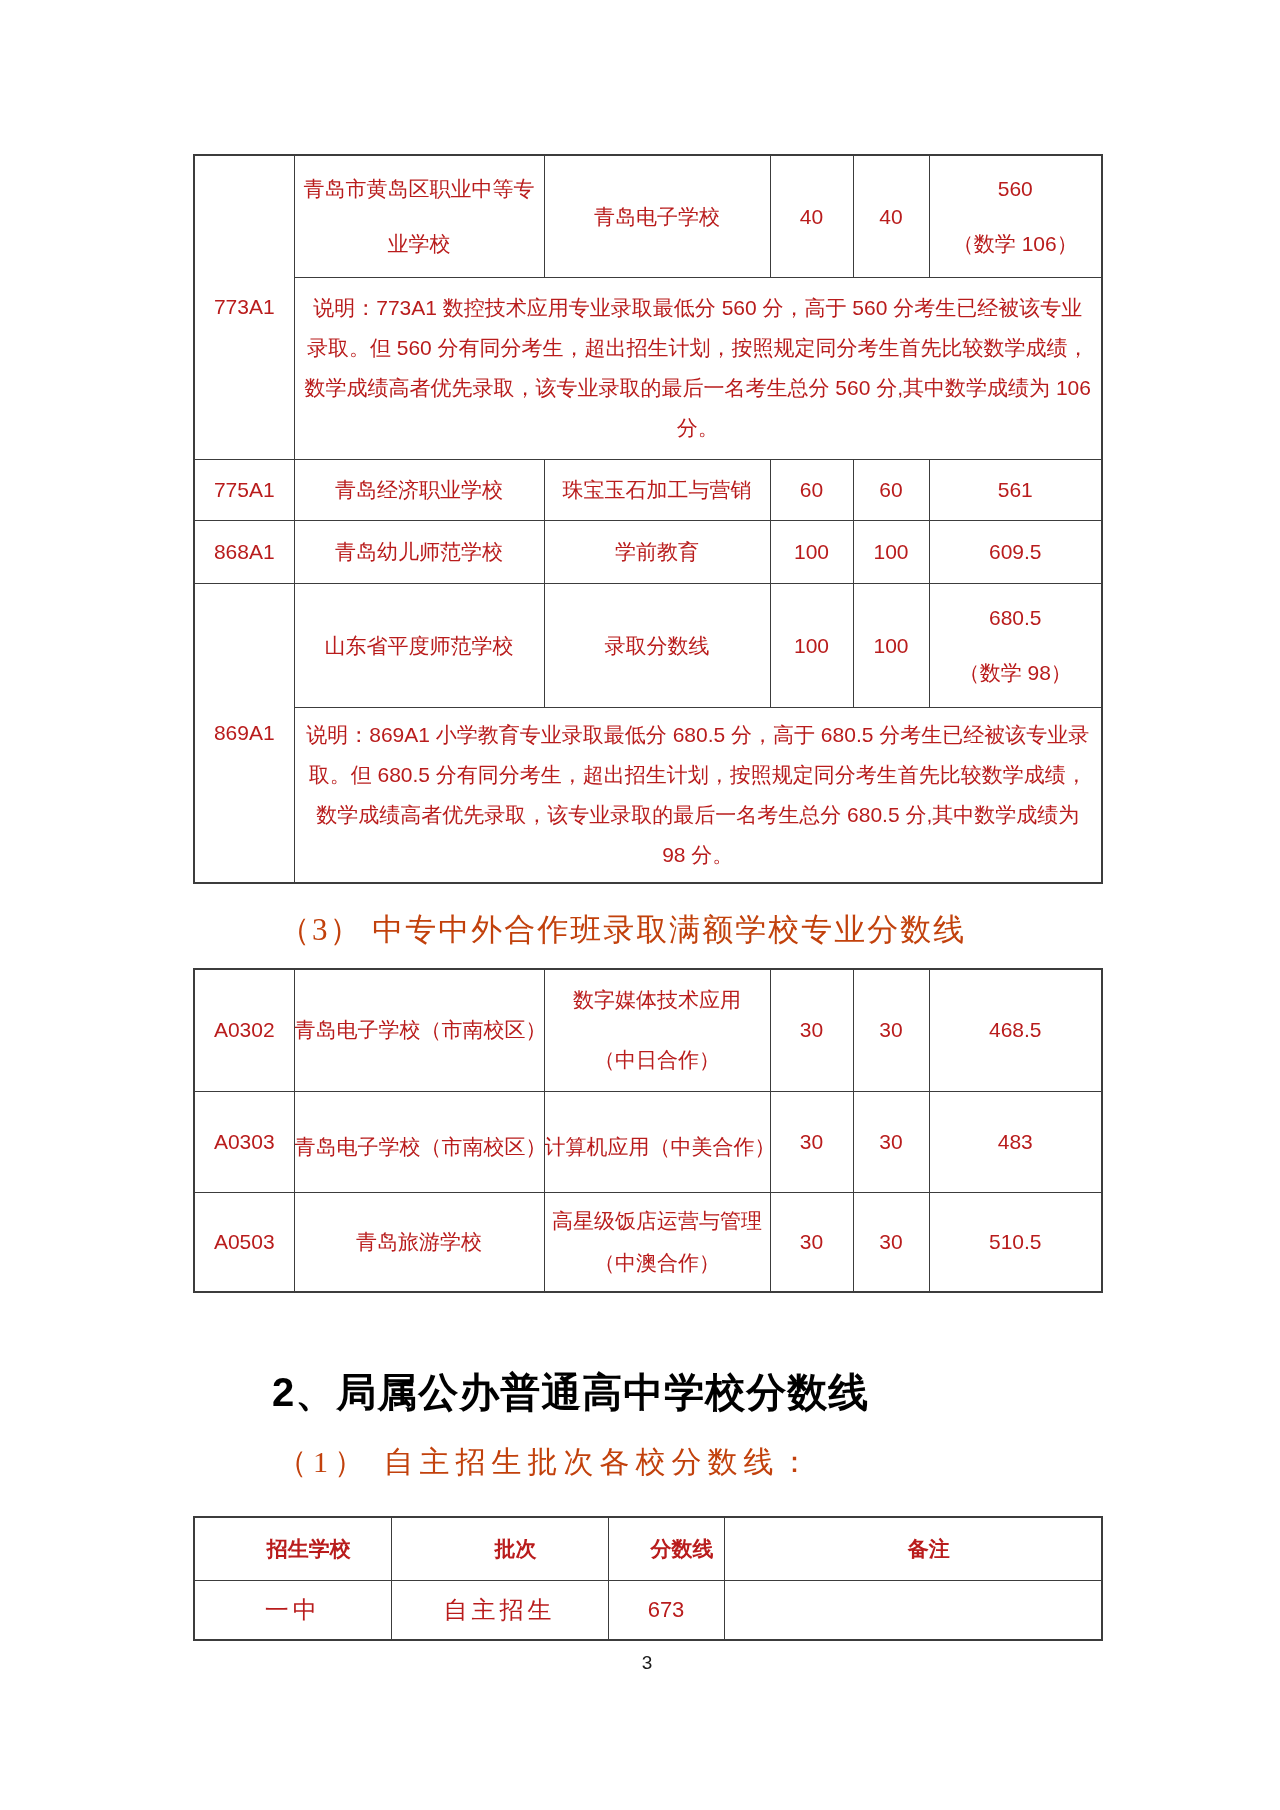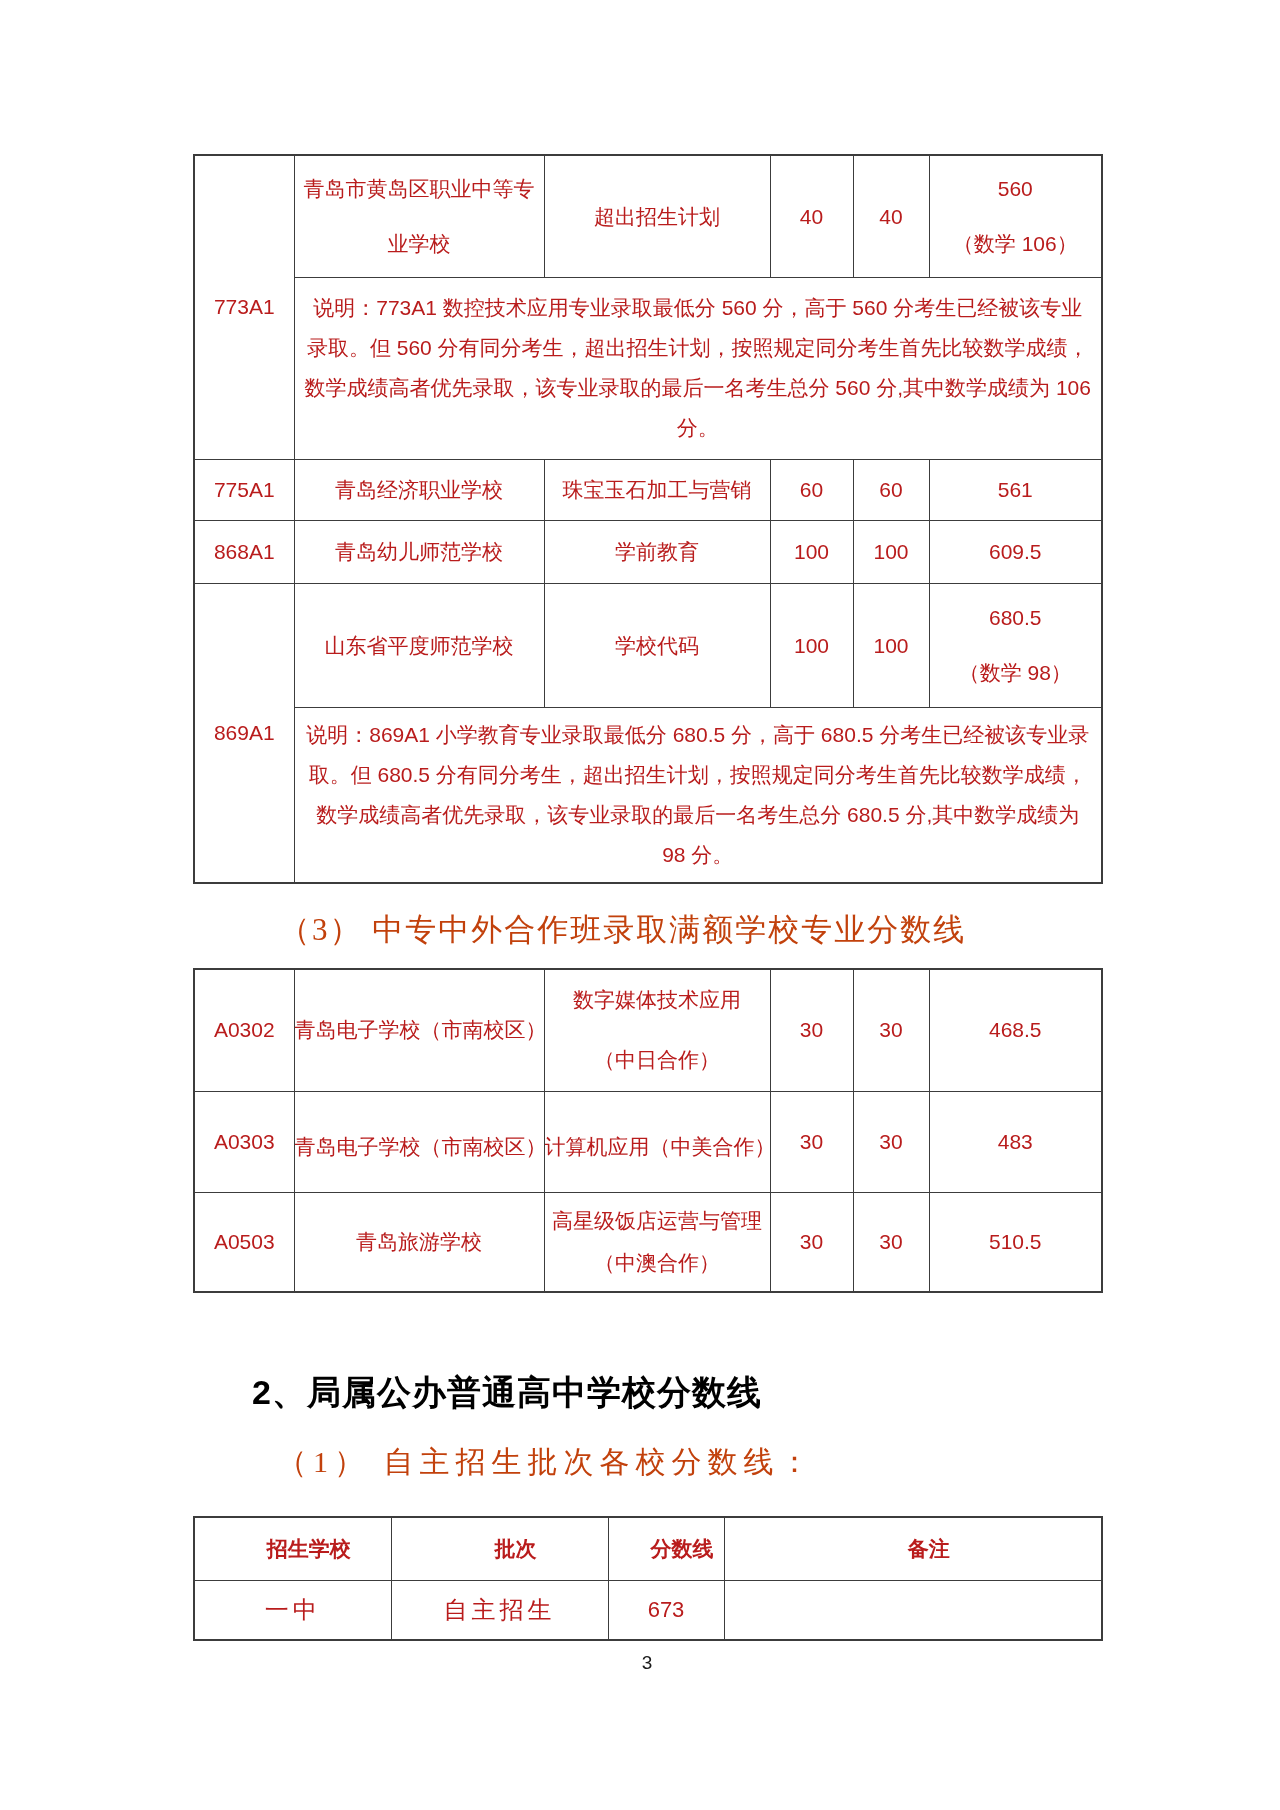--- a/index.html
+++ b/index.html
@@ -49,23 +49,23 @@
     font-size:22px; letter-spacing:0;
   }
   
   .h-kai {
     position:absolute; color:#c2410c;
     font-family:Liberation Serif, serif;
     white-space:nowrap; line-height:48px;
   }
   #h-sec3 { left:279px; top:906px; font-size:31px; letter-spacing:2px; }
   #h-part2 {
-    position:absolute; left:252px; top:1368px;
+    position:absolute; left:272px; top:1368px;
     font-family:"Liberation Sans", sans-serif;
-    font-size:34px; font-weight:bold; letter-spacing:1px;
+    font-size:40px; font-weight:bold; letter-spacing:1px;
     line-height:48px; color:#000; white-space:nowrap;
   }
   #h-sub1 { left:277px; top:1438px; font-size:30px; letter-spacing:6px; }
   .pageno {
     position:absolute; top:1652px; left:193px; width:908px;
     text-align:center; font-size:19px; color:#1a1a1a;
   }
 </style>
 </head>
 <body>
@@ -78,21 +78,21 @@
         <col style="width:250px">
         <col style="width:226px">
       <col style="width:83px">
         <col style="width:76px">
         <col style="width:173px">
     </colgroup>
     <tbody>
       <tr style="height:122px">
         <td rowspan="2">773A1</td>
         <td class="vb1 lh55">青岛市黄岛区职业中等专业学校</td>
-        <td class="vb1 lh55">超出招生计划</td>
+        <td class="vb1 lh55">青岛电子学校</td>
         <td class="vb1 lh55">40</td>
         <td class="vb1 lh55">40</td>
         <td class="vb1 lh55">
           <div>560</div>
           <div>（数学 106）</div>
         </td>
       </tr>
       <tr style="height:182px">
         <td colspan="5" class="note">
           <div>说明：773A1 数控技术应用专业录取最低分 560 分，高于 560 分考生已经被该专业</div>
@@ -113,21 +113,21 @@
         <td>868A1</td>
         <td>青岛幼儿师范学校</td>
         <td>学前教育</td>
         <td>100</td>
         <td>100</td>
         <td>609.5</td>
       </tr>
       <tr style="height:124px">
         <td rowspan="2">869A1</td>
         <td class="vb2 lh55">山东省平度师范学校</td>
-        <td class="vb2 lh55">学校代码</td>
+        <td class="vb2 lh55">录取分数线</td>
         <td class="vb2 lh55">100</td>
         <td class="vb2 lh55">100</td>
         <td class="vb2 lh55">
           <div>680.5</div>
           <div>（数学 98）</div>
         </td>
       </tr>
       <tr style="height:176px">
         <td colspan="5" class="note">
           <div>说明：869A1 小学教育专业录取最低分 680.5 分，高于 680.5 分考生已经被该专业录</div>

